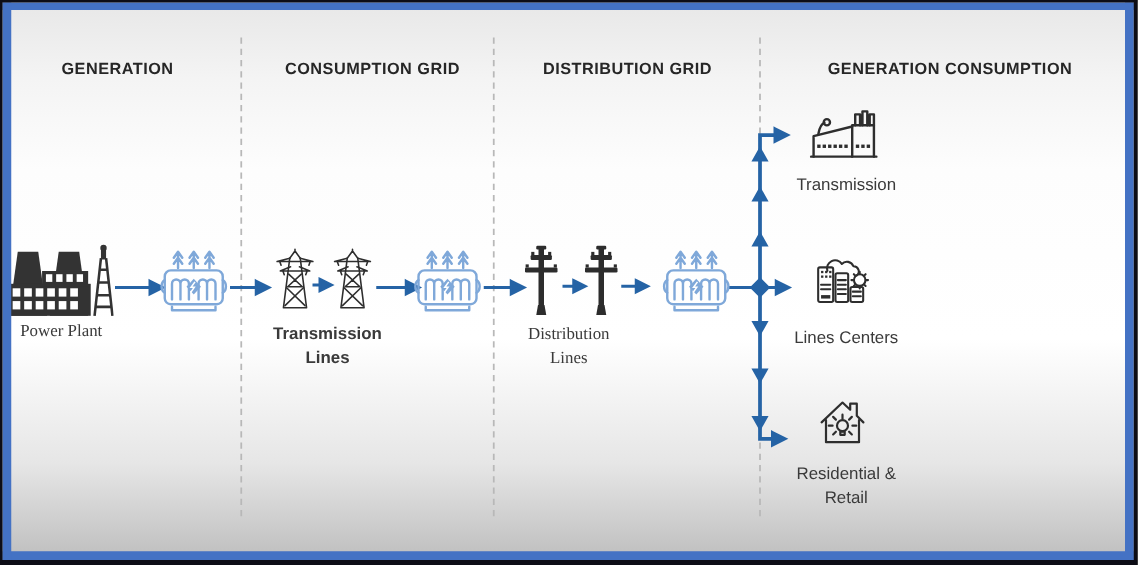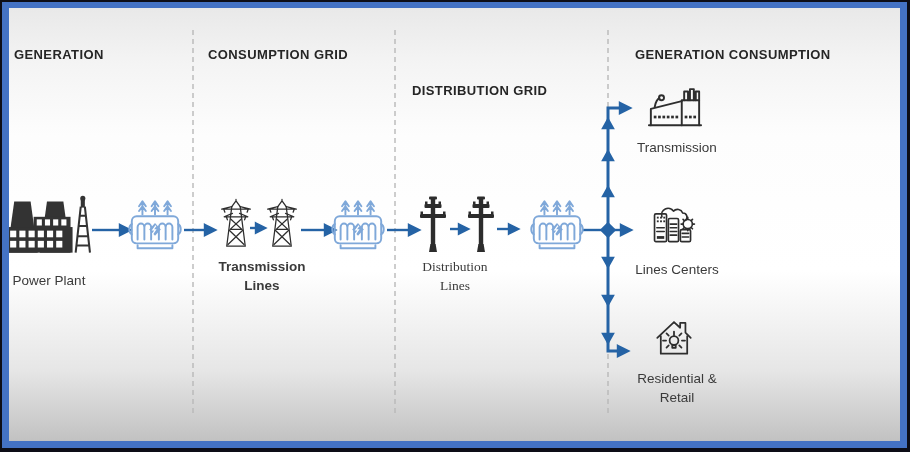--- a/index.html
+++ b/index.html
@@ -12,21 +12,21 @@
   .edge.top{top:0;left:0;right:0;height:2px;}
   .edge.bottom{bottom:0;left:0;right:0;height:4px;}
   .edge.left{top:0;bottom:0;left:0;width:2px;}
   .edge.right{top:0;bottom:0;right:0;width:3px;}
   .band{position:absolute;background:#4472c4;}
   .band.top{top:2px;left:2px;right:3px;height:6px;}
   .band.bottom{bottom:4px;left:2px;right:3px;height:7px;}
   .band.left{top:2px;bottom:4px;left:2px;width:7px;}
   .band.right{top:2px;bottom:4px;right:3px;width:7px;}
   .stage-header{
-    position:absolute;top:47px;height:18px;
+    position:absolute;top:47px;height:18px;text-align:center;
     font-size:13px;font-weight:700;letter-spacing:.4px;color:#262626;white-space:nowrap;
   }
   .node-label{
     position:absolute;text-align:center;font-size:13.5px;color:#3a3a3a;line-height:1.4;
   }
   .icon{position:absolute;}
   svg{display:block;}
   .overlay{position:absolute;top:0;left:0;pointer-events:none;}
 </style>
 </head>
@@ -73,21 +73,21 @@
       <polygon points="603.2,258 612.8,258 608,266.5"></polygon>
       <polygon points="603.2,296 612.8,296 608,304.5"></polygon>
       <polygon points="603.2,334 612.8,334 608,342.5"></polygon>
 
       <polygon points="608,223.5 614.5,230 608,236.5 601.5,230"></polygon>
     </g>
   </svg>
 
   <div class="stage-header" style="left:14px;width:160px;">GENERATION</div>
   <div class="stage-header" style="left:208px;width:180px;">CONSUMPTION GRID</div>
-  <div class="stage-header" style="left:412px;width:180px;margin-top:36px;">DISTRIBUTION GRID</div>
+  <div class="stage-header" style="left:412px;width:180px;">DISTRIBUTION GRID</div>
   <div class="stage-header" style="left:635px;width:250px;">GENERATION CONSUMPTION</div>
 
   <div class="icon" style="left:5px;top:193px;">
     <svg width="86" height="64" viewBox="0 0 84 62">
       <g fill="#333">
         <polygon points="2,58 9,8 25,8 32,58"></polygon>
         <polygon points="34,58 41,8 57,8 64,58"></polygon>
         <rect x="2" y="33" width="64" height="25"></rect>
         <rect x="28" y="23" width="36" height="12"></rect>
       </g>
@@ -110,21 +110,21 @@
           <rect x="50" y="46.5" width="6" height="6.5"></rect>
       </g>
       <g stroke="#333" stroke-width="2" fill="none">
         <path d="M69,58 L74,13 M83,58 L78,13"></path>
         <path d="M73,22 h6 M72,32 h8 M71,42 h10 M70,51 h12"></path>
       </g>
       <rect x="74" y="6" width="4" height="8" fill="#333"></rect>
       <circle cx="76" cy="5" r="2.5" fill="#333"></circle>
     </svg>
   </div>
-  <div class="node-label" style="left:2px;top:272px;width:94px;">Power Plant</div>
+  <div class="node-label" style="left:2px;top:256px;width:94px;font-family:Liberation Serif, serif;">Power Plant</div>
 
   <div class="icon" style="left:126px;top:197px;">
     <svg width="58" height="58" viewBox="0 0 60 60">
       <g stroke="#7fa8d9" stroke-width="2" fill="none" stroke-linecap="round" stroke-linejoin="round">
         <path d="M17,18 V6 M13.5,9.5 L17,4.5 L20.5,9.5 M13.5,14.5 L17,9.5 L20.5,14.5"></path>
         <path d="M30,18 V6 M26.5,9.5 L30,4.5 L33.5,9.5 M26.5,14.5 L30,9.5 L33.5,14.5"></path>
         <path d="M43,18 V6 M39.5,9.5 L43,4.5 L46.5,9.5 M39.5,14.5 L43,9.5 L46.5,14.5"></path>
         <rect x="6" y="20" width="48" height="28" rx="5"></rect>
         <path d="M6,28 c-3.5,2 -3.5,8.5 0,10.5 M54,28 c3.5,2 3.5,8.5 0,10.5"></path>
         <path d="M12,50 v3 h36 v-3"></path>

